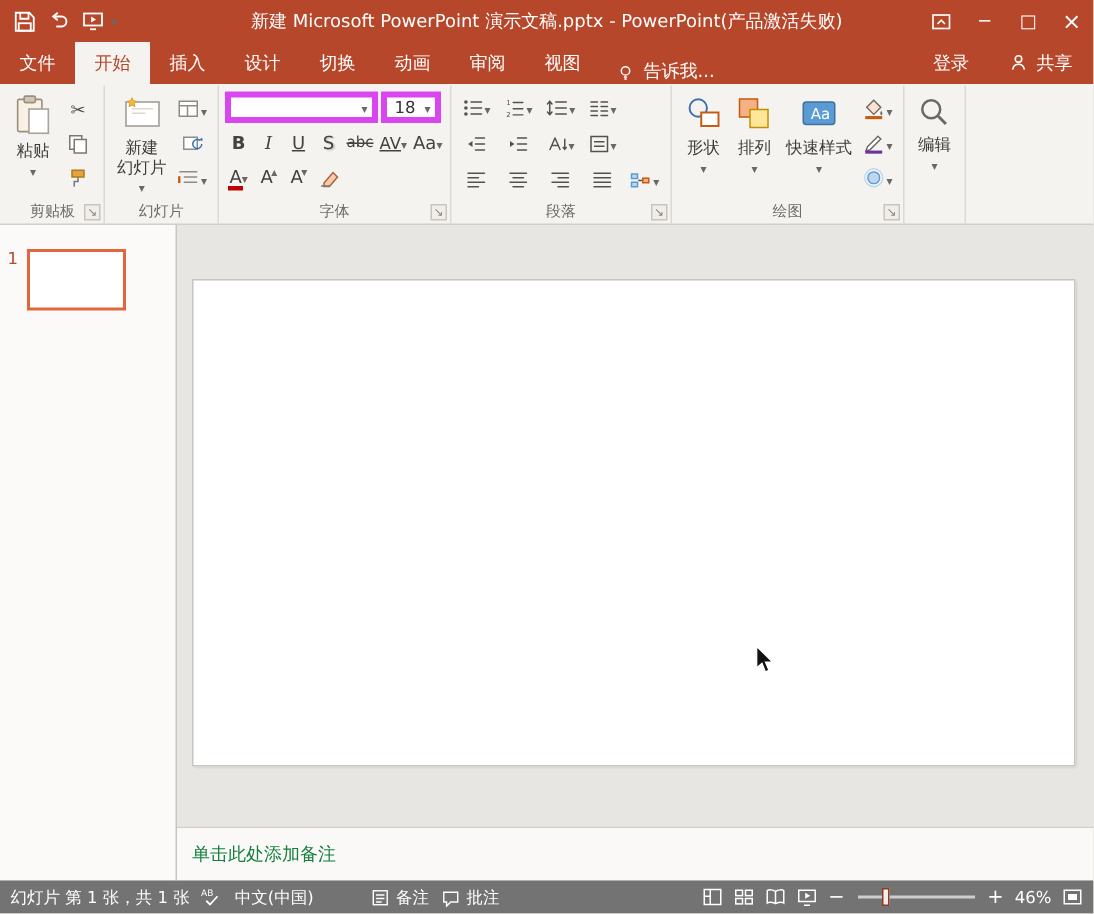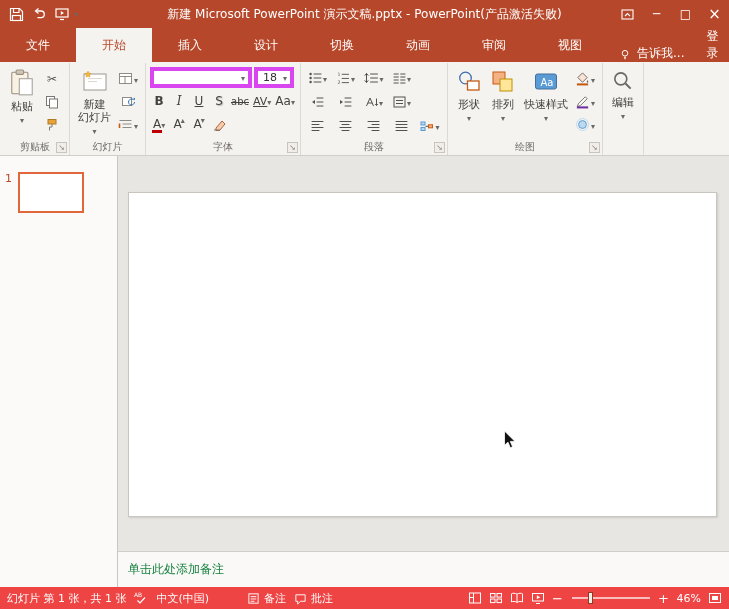--- a/index.html
+++ b/index.html
@@ -10,21 +10,21 @@
   
   .titlebar{flex:0 0 28px;background:#B7472A;display:flex;align-items:center;position:relative;color:#fff}
   .qat{display:flex;align-items:center;padding-left:5px;gap:1px;z-index:2}
   .qbtn{width:22px;height:24px;display:flex;align-items:center;justify-content:center}
   .title{position:absolute;left:130px;right:130px;text-align:center;font-size:12px;white-space:nowrap;overflow:hidden;color:#fff}
   .winctl{margin-left:auto;display:flex;z-index:2;height:28px}
   .wbtn{width:29px;height:28px;display:flex;align-items:center;justify-content:center;font-size:12px;color:#fff}
 
   
   .tabrow{flex:0 0 28px;background:#B7472A;display:flex;align-items:stretch;color:#fff;font-size:12px}
-  .tab{display:flex;align-items:center;padding:0 26px;white-space:nowrap}
+  .tab{display:flex;align-items:center;padding:0 13px;white-space:nowrap}
   .tab.selected{background:#F5F3F0;color:#B7472A}
   .tellme{display:flex;align-items:flex-end;gap:5px;padding:0 10px;white-space:nowrap}
   .tr-right{margin-left:auto;display:flex;align-items:stretch}
   .signin{display:flex;align-items:center;padding:0 12px}
   .share{display:flex;align-items:center;gap:5px;padding:0 14px}
 
   
   .ribbon{flex:0 0 93px;background:#F5F3F0;border-bottom:1px solid #D2CEC9;display:flex;padding:1px 0 0 1px}
   .rgroup{display:flex;flex-direction:column;border-right:1px solid #DDD9D3;padding:0 2px}
   .rgroup.filler{flex:1;border-right:none}
@@ -61,21 +61,21 @@
   .workspace{flex:1;display:flex;min-height:0}
   .thumbs{flex:0 0 118px;background:#FBFAF9;border-right:1px solid #C9C5C0;padding:16px 8px 0 5px;display:flex;gap:6px;align-items:flex-start}
   .snum{font-size:11px;color:#B7472A}
   .thumb{width:66px;height:41px;background:#fff;border:2px solid #E0663C}
   .main{flex:1;display:flex;flex-direction:column;min-width:0}
   .canvas{flex:1;position:relative;background:#E8E6E3}
   .slide{position:absolute;left:10px;top:36px;width:589px;height:325px;background:#fff;border:1px solid #C8C4BF;box-shadow:1px 1px 2px rgba(0,0,0,.12)}
   .notes{flex:0 0 36px;background:#FAF9F8;border-top:1px solid #D2CEC9;display:flex;align-items:center;padding-left:10px;font-size:12px;color:#15803d}
 
   
-  .status{flex:0 0 22px;background:#ef4444;color:#fff;display:flex;align-items:center;font-size:11px;padding:0 7px;gap:8px;white-space:nowrap}
+  .status{flex:0 0 22px;background:#737373;color:#fff;display:flex;align-items:center;font-size:11px;padding:0 7px;gap:8px;white-space:nowrap}
   .sitem{display:flex;align-items:center;gap:4px}
   .sright{margin-left:auto;display:flex;align-items:center;gap:7px}
   .zoombtn{font-size:13px;width:12px;text-align:center}
   .ztrack{width:78px;height:2px;background:rgba(255,255,255,.65);position:relative;margin:0 1px}
   .zthumb{position:absolute;left:16px;top:-5px;width:5px;height:12px;background:#F0EEEB;border:1px solid #8E3B22}
   .gap30{margin-left:30px}
 
   .cursor{position:absolute;left:503px;top:430px;z-index:50;pointer-events:none}
 </style>
 </head>

